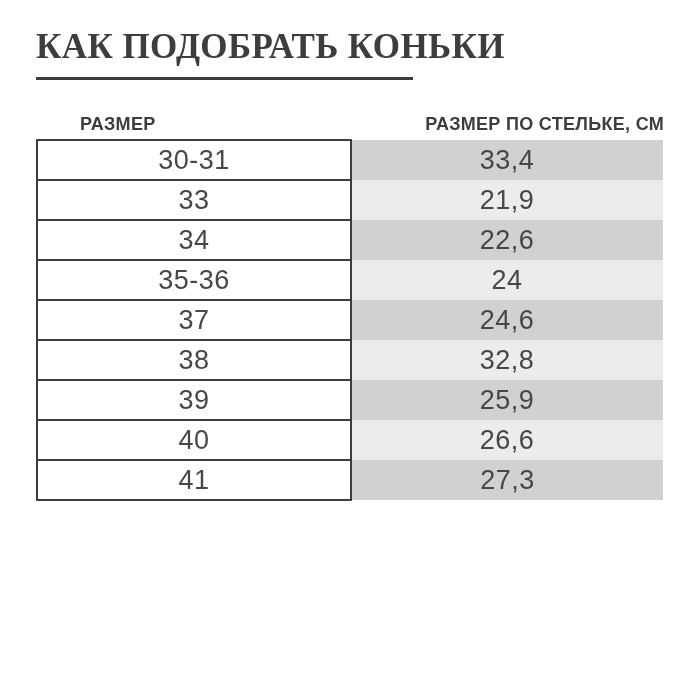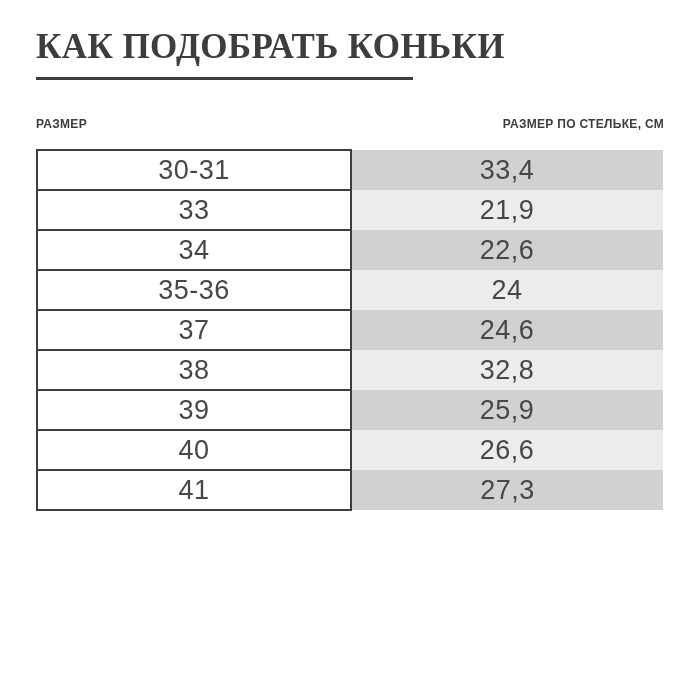--- a/index.html
+++ b/index.html
@@ -34,30 +34,31 @@
   }
   .rule{
     margin-top:13px;
     width:377px;
     height:3px;
     background:var(--text);
   }
   .headers{
     display:flex;
     margin-top:35px;
-    font-size:12px;
+    font-size:18px;
     font-weight:bold;
     letter-spacing:0.3px;
     color:var(--text);
     line-height:19px;
+    margin-left:44px;
   }
   .headers .col1{width:316px;}
   .headers .col2{flex:1;text-align:right;}
   table.size-table{
-    margin-top:15px;
+    margin-top:5px;
     width:628px;
     border-collapse:collapse;
     table-layout:fixed;
     padding-left:9px;
   }
   .size-table td{
     height:40px;
     text-align:center;
     vertical-align:middle;
     font-size:27px;

